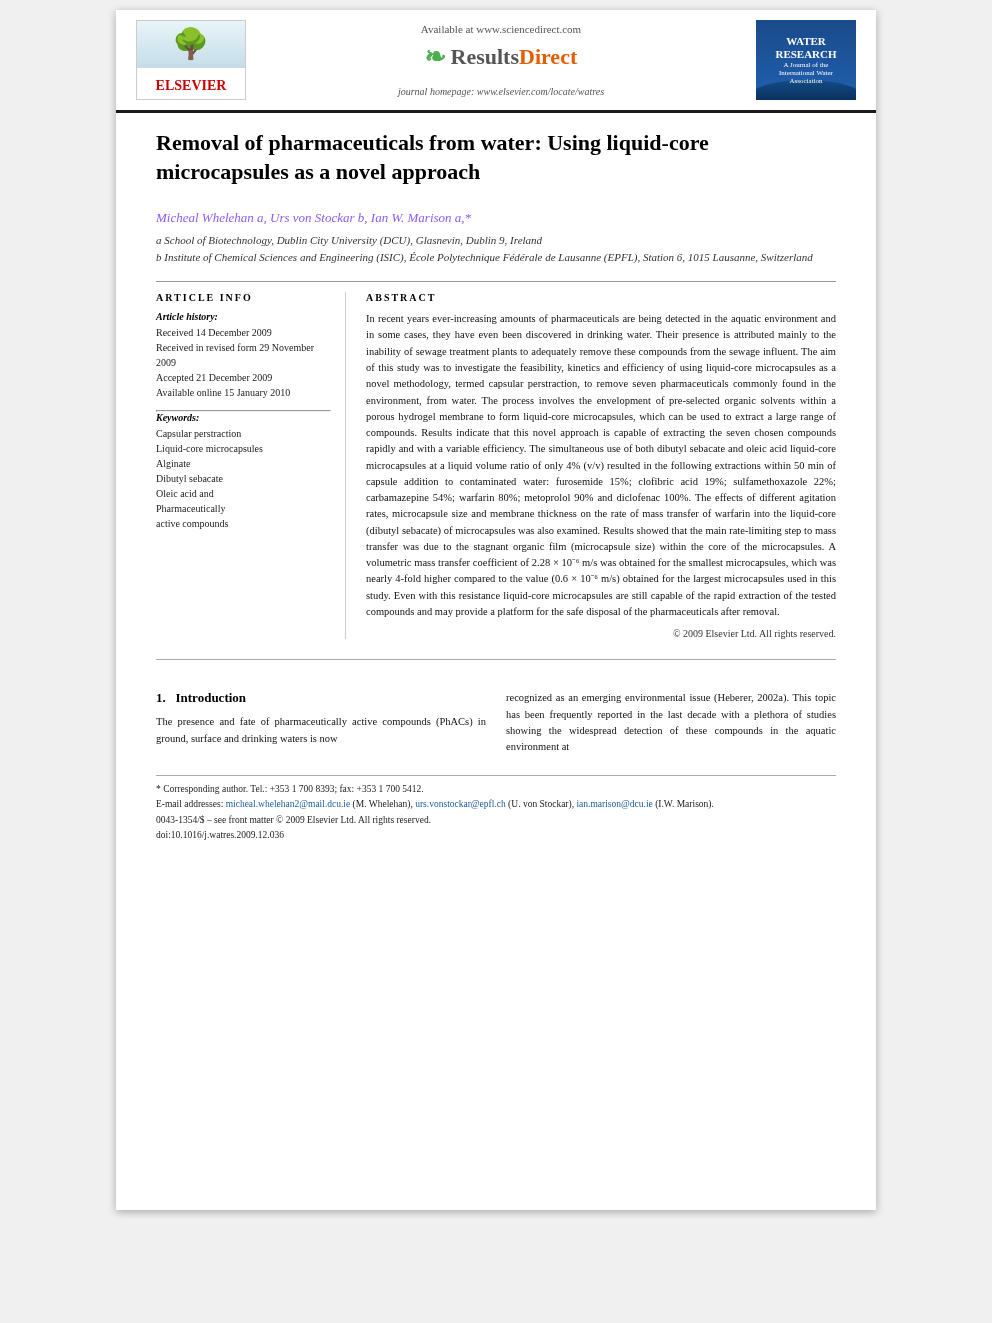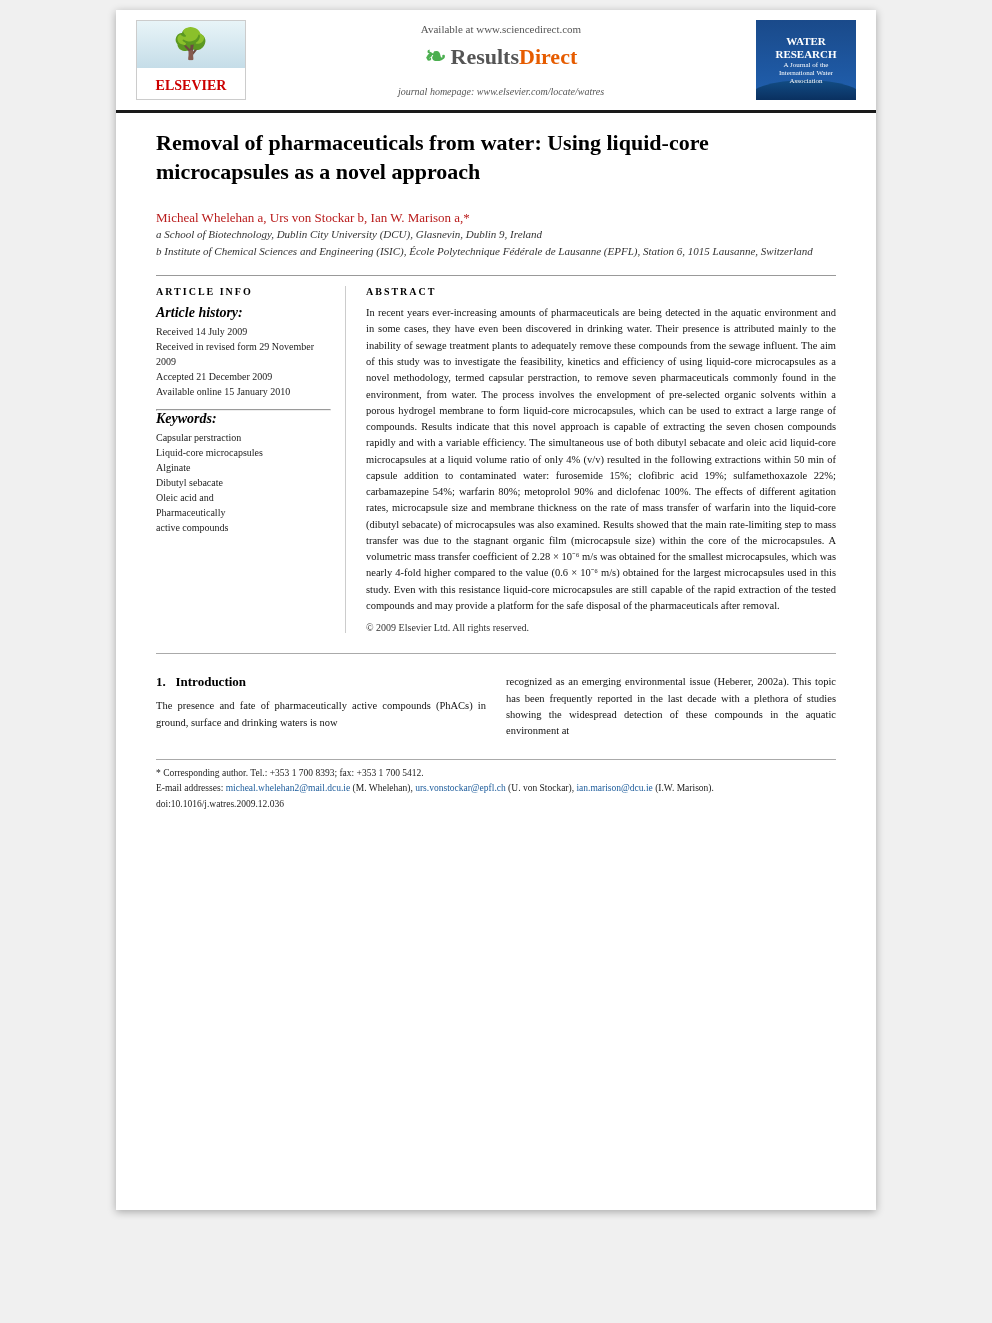--- a/index.html
+++ b/index.html
@@ -131,21 +131,23 @@
     }
     .article-title {
       font-size: 22px;
       font-weight: bold;
       line-height: 1.3;
       color: #000;
       margin-bottom: 24px;
     }
     .authors {
       font-size: 13px;
-      color: #b91c1c;
+      margin-bottom: 6px;
+      color: #8b5cf6;
+      font-style: italic;
     }
     .affiliations {
       font-size: 11px;
       font-style: italic;
       color: #333;
       margin-bottom: 16px;
       line-height: 1.5;
     }
     
     .two-col {
@@ -168,21 +170,21 @@
       text-transform: uppercase;
       margin-bottom: 8px;
       color: #000;
     }
     .info-section {
       margin-bottom: 10px;
     }
     .info-section .section-title {
       font-style: italic;
       font-weight: bold;
-      font-size: 14px;
+      font-size: 10px;
       margin-bottom: 3px;
     }
     .info-section p {
       font-size: 10px;
       line-height: 1.5;
       color: #222;
     }
     .abstract-col {
       flex: 1;
       font-size: 10.5px;
@@ -194,29 +196,29 @@
       margin-bottom: 8px;
       color: #000;
     }
     .abstract-col p {
       font-size: 10.5px;
       line-height: 1.55;
       color: #111;
       text-align: justify;
     }
     .copyright-line {
-      text-align: left;
+      text-align: right;
       font-size: 10px;
       color: #333;
       margin-top: 8px;
     }
     
     .intro-section {
       border-top: 1px solid #aaa;
-      padding-top: 20px;
+      padding-top: 30px;
       margin-top: 6px;
     }
     .intro-two-col {
       display: flex;
       gap: 20px;
     }
     .intro-left, .intro-right {
       flex: 1;
       font-size: 10.5px;
     }
@@ -289,21 +291,21 @@
       <div>b Institute of Chemical Sciences and Engineering (ISIC), École Polytechnique Fédérale de Lausanne (EPFL), Station 6, 1015 Lausanne, Switzerland</div>
     </div>
 
     <div class="two-col">
 
       <div class="article-info">
         <h4>ARTICLE INFO</h4>
 
         <div class="info-section">
           <div class="section-title">Article history:</div>
-          <p>Received 14 July 2009</p>
+          <p>Received 14 December 2009</p>
           <p>Received in revised form 29 November 2009</p>
           <p>Accepted 21 December 2009</p>
           <p>Available online 15 January 2010</p>
         </div>
 
         <hr class="divider">
 
         <div class="info-section">
           <div class="section-title">Keywords:</div>
           <p>Capsular perstraction</p>
@@ -343,16 +345,17 @@
       </div>
     </div>
 
   </div>
 
   <div class="footer-notes">
     <p>* Corresponding author. Tel.: +353 1 700 8393; fax: +353 1 700 5412.</p>
     <p>
       E-mail addresses: <span class="highlight-link">micheal.whelehan2@mail.dcu.ie</span> (M. Whelehan), <span class="highlight-link">urs.vonstockar@epfl.ch</span> (U. von Stockar), <span class="highlight-link">ian.marison@dcu.ie</span> (I.W. Marison).
     </p>
+    <p>0043-1354/$ – see front matter © 2009 Elsevier Ltd. All rights reserved.</p>
     <p>doi:10.1016/j.watres.2009.12.036</p>
   </div>
 
 </div>
 
 </body></html>

